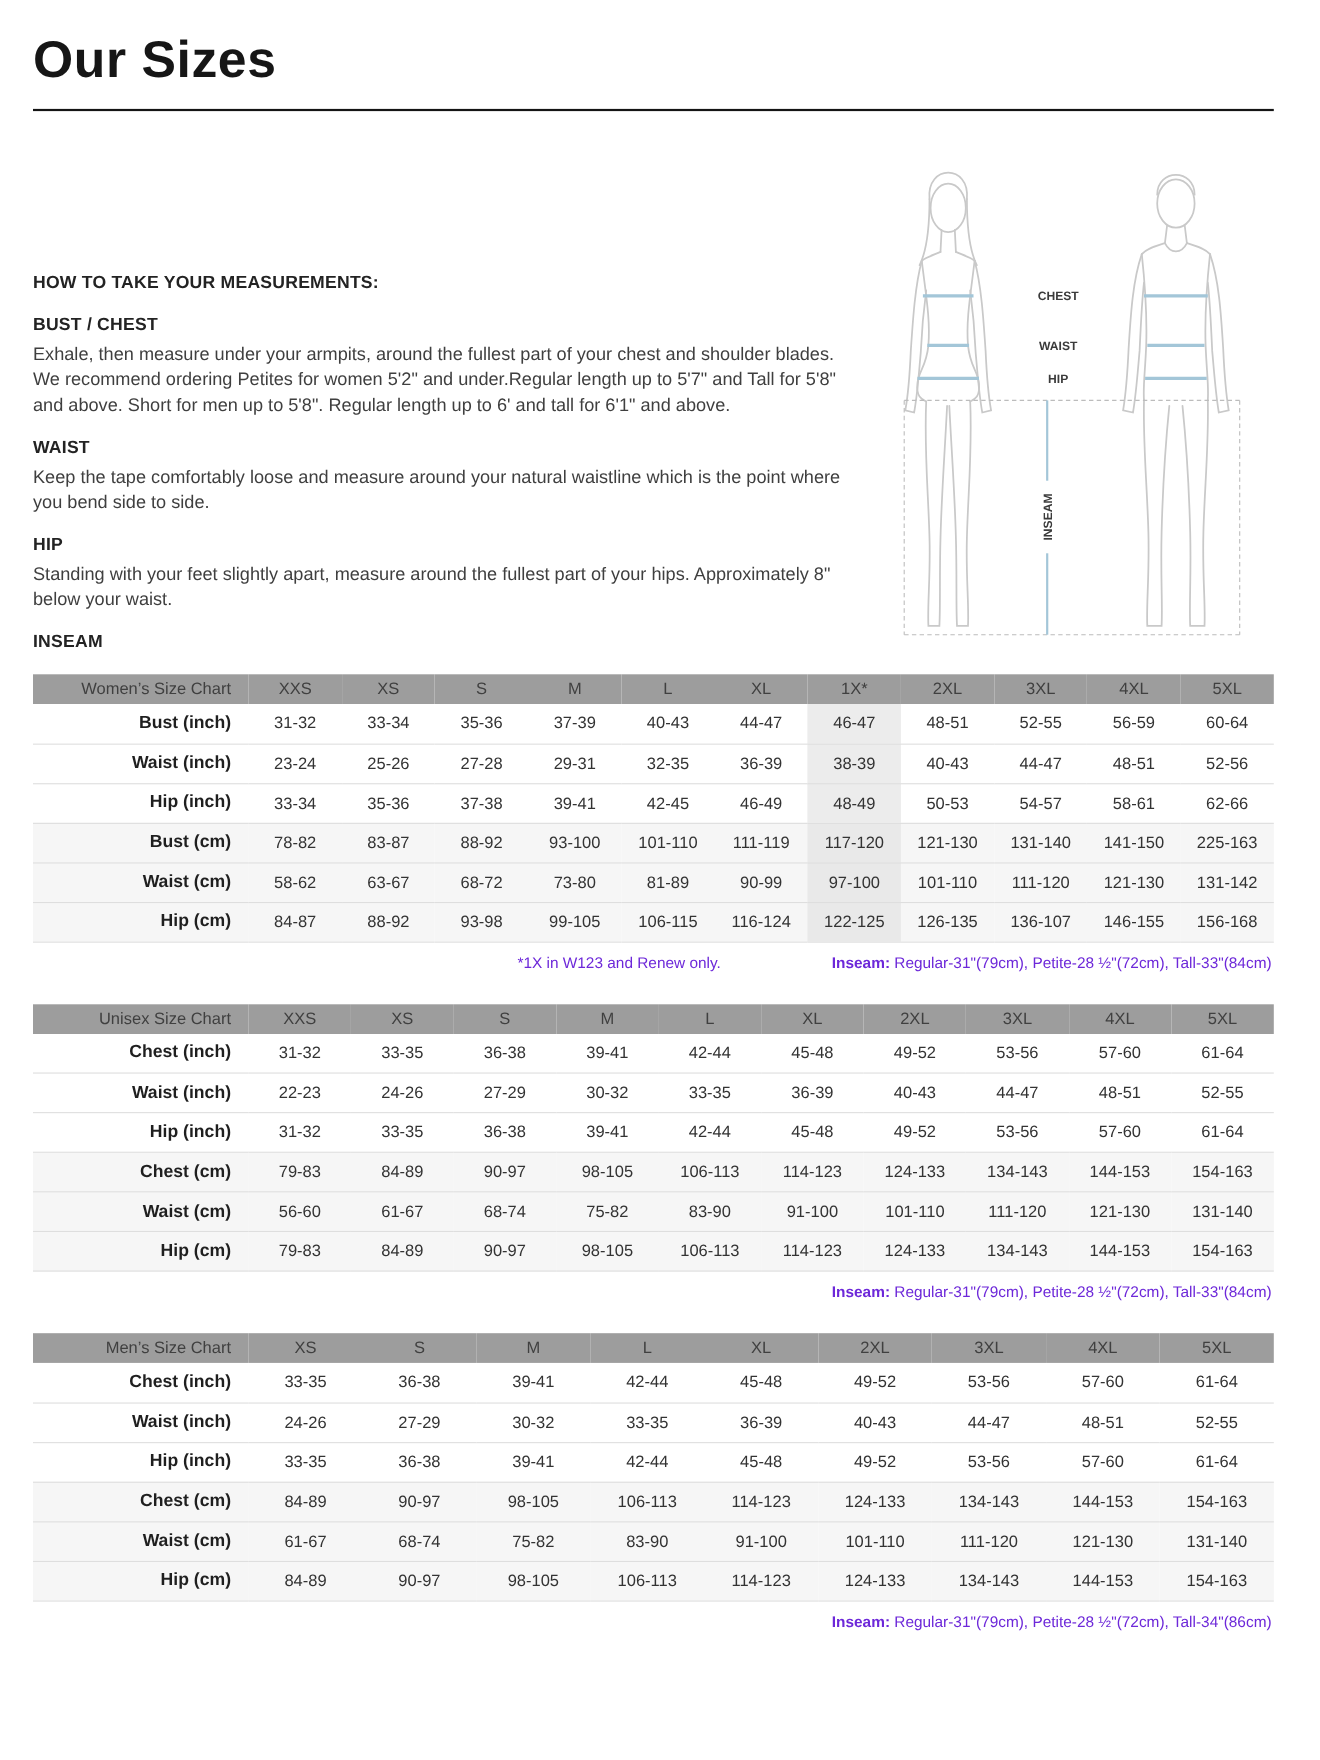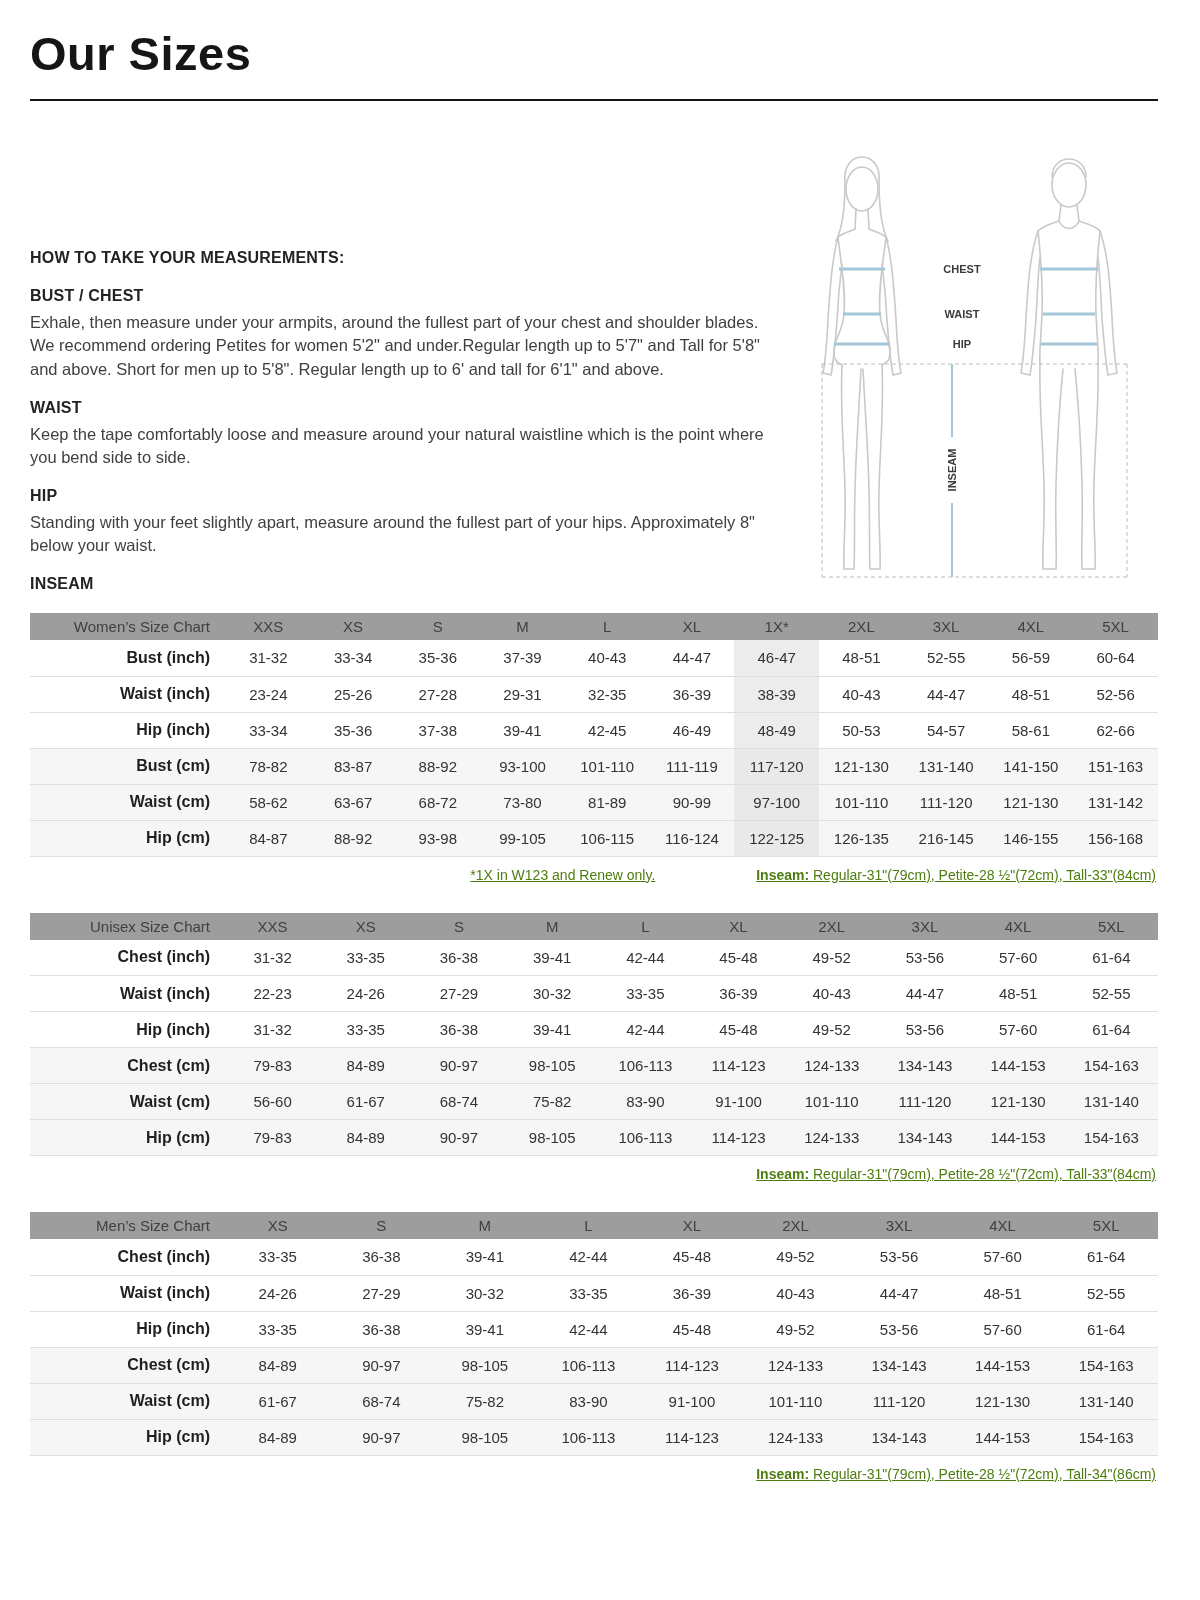--- a/index.html
+++ b/index.html
@@ -105,22 +105,21 @@
     padding:0 2px;
   }
   table.size-table td.hi{background:var(--hi-col);}
   table.size-table tbody tr:nth-last-child(-n+3) td.hi{background:#e9e9e9;}
 
   .footnote-row{
     display:flex;
     align-items:center;
     margin:10px 2px 30px 2px;
     font-size:14px;
-    color:#4d7c0f;
-    text-decoration:underline;
+    color:#6d28d9;
   }
   .footnote-row .fn-star{margin-left:39%;}
   .footnote-row .fn-inseam{margin-left:auto;}
   .footnote-row.right-only{justify-content:flex-end;}
   .fn-inseam b{font-weight:700;}
 </style>
 </head>
 <body>
 
 <div class="page">
@@ -277,21 +276,21 @@
             <td>78-82</td>
             <td>83-87</td>
             <td>88-92</td>
             <td>93-100</td>
             <td>101-110</td>
             <td>111-119</td>
             <td class="hi">117-120</td>
             <td>121-130</td>
             <td>131-140</td>
             <td>141-150</td>
-            <td>151-163</td>
+            <td>225-163</td>
           </tr>
           <tr>
             <th class="row-label">Waist (cm)</th>
             <td>58-62</td>
             <td>63-67</td>
             <td>68-72</td>
             <td>73-80</td>
             <td>81-89</td>
             <td>90-99</td>
             <td class="hi">97-100</td>
@@ -303,21 +302,21 @@
           <tr>
             <th class="row-label">Hip (cm)</th>
             <td>84-87</td>
             <td>88-92</td>
             <td>93-98</td>
             <td>99-105</td>
             <td>106-115</td>
             <td>116-124</td>
             <td class="hi">122-125</td>
             <td>126-135</td>
-            <td>216-145</td>
+            <td>136-107</td>
             <td>146-155</td>
             <td>156-168</td>
           </tr>
         </tbody>
       </table>
     <div class="footnote-row">
       <span class="fn-star">*1X in W123 and Renew only.</span>
       <span class="fn-inseam"><b>Inseam:</b><span> Regular-31"(79cm), Petite-28 ½"(72cm), Tall-33"(84cm)</span></span>
     </div>
   </section>

